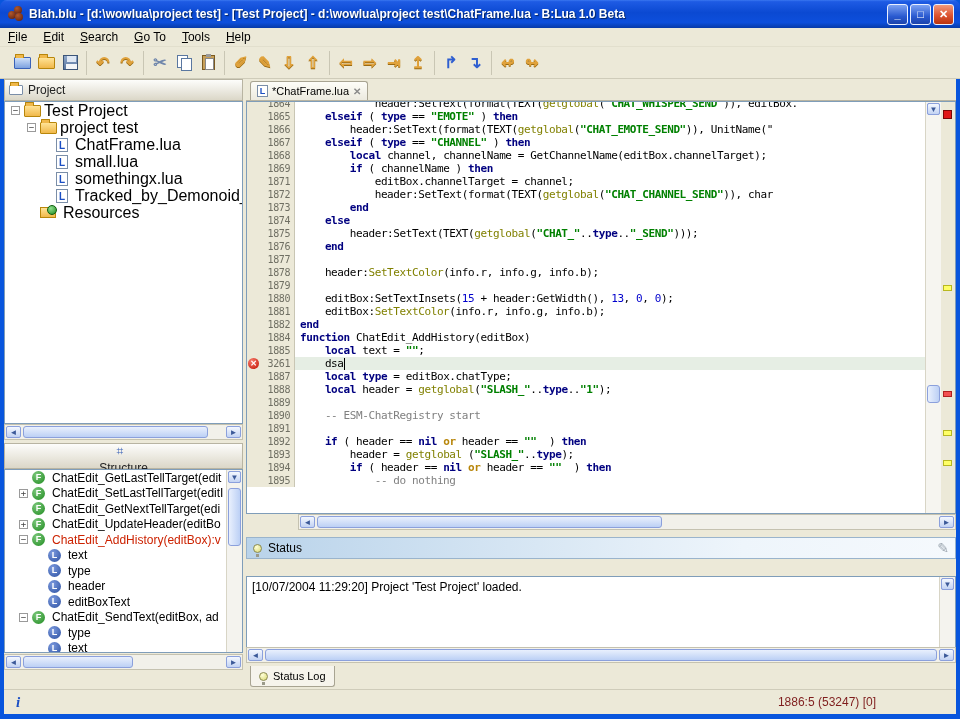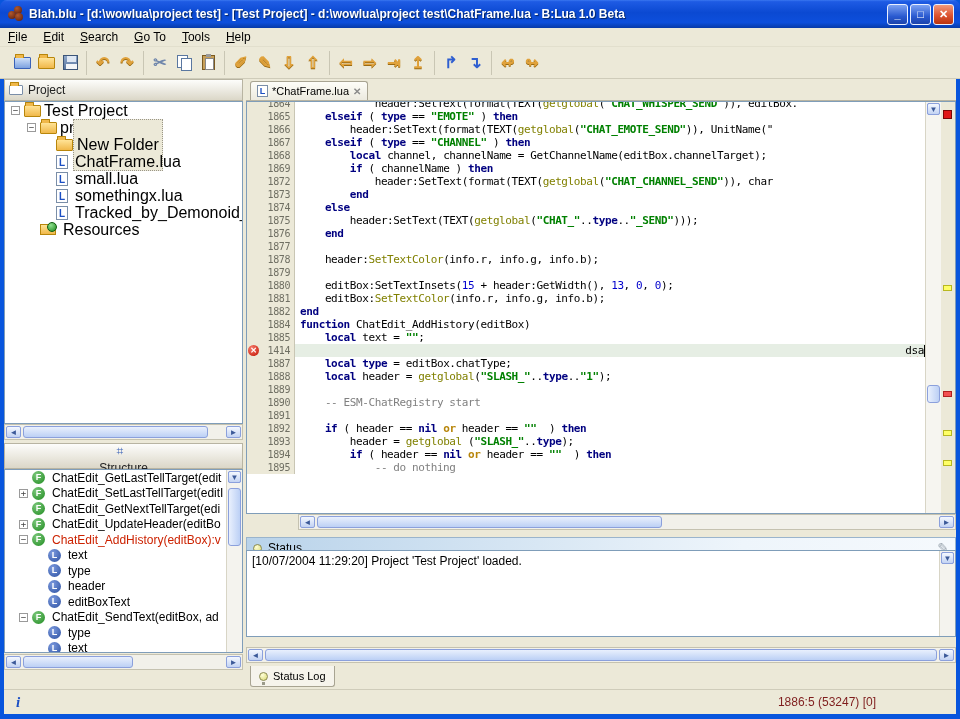--- a/index.html
+++ b/index.html
@@ -118,21 +118,21 @@
   .tab-close { color:#8a8a8a; font-size:10px; font-weight:bold; }
 
   .editor { position:absolute; left:0; top:22px; width:710px; height:413px; background:#fff; border:1px solid #7f9db9; overflow:hidden; }
   .code-scroll { position:absolute; left:0; top:0; right:30px; bottom:0; overflow:hidden; }
   .code-lines { margin-top:-5px; font-family:"DejaVu Sans Mono",monospace; font-size:11px; line-height:13px; letter-spacing:-0.4px; }
   .cl { display:flex; height:13px; white-space:pre; }
   .cl .margin { width:13px; flex:none; background:#ece9d8; position:relative; }
   .cl .lnum { width:35px; flex:none; background:#ece9d8; color:#6f6f63; text-align:right; padding-right:4px;
     font-size:10px; border-right:1px solid #c9c6b4; }
   .cl .ltext { padding-left:5px; flex:1; overflow:hidden; }
-  .cl.current .ltext { background:#e6eee4;text-align:right; }
+  .cl.current .ltext { background:#e6eee4; }
   .err-ico { position:absolute; left:1px; top:1px; width:11px; height:11px; border-radius:50%;
     background:radial-gradient(circle at 35% 30%,#f87c6c,#c01000); color:#fff; font-size:8px; font-weight:bold;
     text-align:center; line-height:11px; font-family:"Liberation Sans",sans-serif; }
   .s-k { color:#000080; font-weight:bold; }
   .s-s { color:#008000; font-weight:bold; }
   .s-f { color:#808000; }
   .s-o { color:#b8860b; font-weight:bold; }
   .s-n { color:#0000cc; }
   .s-c { color:#808080; }
   .s-e { color:#000; text-decoration:underline wavy #e02020 1px; text-underline-offset:2px; }
@@ -149,21 +149,21 @@
   .edit-hscroll .hscroll-inner { position:absolute; left:52px; top:0; right:0; height:16px; }
 
   
   .status-panel { position:absolute; left:0; top:458px; width:710px; height:152px; }
   .status-hdr { height:22px; background:linear-gradient(90deg,#b9d3ea,#eef5fb 70%,#f5f9fd);
     border:1px solid #9ab4cc; display:flex; align-items:center; gap:6px; padding:0 6px; font-size:12px; }
   .bulb { width:9px; height:9px; border-radius:50%; background:radial-gradient(circle at 35% 30%,#ffffd8,#d8d870);
     border:1px solid #8a8a50; position:relative; flex:none; }
   .bulb::after { content:""; position:absolute; left:2px; top:9px; width:3px; height:3px; background:#9a9a8a; }
   .pencil { margin-left:auto; color:#9aa4ae; font-size:14px; }
-  .status-body { position:absolute; left:0; top:13px; width:710px; height:87px; }
+  .status-body { position:absolute; left:0; top:39px; width:710px; height:87px; }
   .status-text { font-size:12px; padding:3px 5px; }
   .status-vscroll { right:0; top:0; height:85px; }
   .status-hscroll { position:absolute; left:0; top:110px; width:710px; }
   .status-tabbar { position:absolute; left:0; top:127px; width:710px; height:25px; display:flex; align-items:center; }
   .stab { height:21px; background:#f6f4ec; border:1px solid #a8a492; border-top:none; border-radius:0 0 3px 3px;
     display:flex; align-items:center; gap:5px; padding:0 8px; font-size:11px; margin-left:4px; }
 
   
   .statusbar { position:absolute; left:4px; top:689px; width:952px; height:25px; background:#ece9d8;
     border-top:1px solid #cfccba; display:flex; align-items:center; font-size:12px; }
@@ -285,25 +285,20 @@
     <div class="white-body project-body" id="project-tree">
         <div class="tree-row" style="padding-left: 6px;">
           <span class="exp">−</span>
           <span class="ic-folder-open"></span>
           <span class="t-label">Test Project</span>
         </div>
         <div class="tree-row" style="padding-left: 22px;">
           <span class="exp">−</span>
           <span class="ic-folder-open"></span>
           <span class="t-label">project test</span>
-        </div>
-        <div class="tree-row" style="padding-left: 38px;">
-          <span class="exp-spacer"></span>
-          <span class="ic-folder"></span>
-          <span class="t-label selected">New Folder</span>
         </div>
         <div class="tree-row" style="padding-left: 38px;">
           <span class="exp-spacer"></span>
           <span class="ic-lua">L</span>
           <span class="t-label">ChatFrame.lua</span>
         </div>
         <div class="tree-row" style="padding-left: 38px;">
           <span class="exp-spacer"></span>
           <span class="ic-lua">L</span>
           <span class="t-label">small.lua</span>
@@ -435,34 +430,35 @@
 
     <div class="editor">
       <div class="code-scroll">
         <div class="code-lines" id="code-lines">
             <div class="cl"><span class="margin"></span><span class="lnum">1864</span><span class="ltext"><span>            header:SetText(format(TEXT(</span><span class="s-f">getglobal</span><span>(</span><span class="s-s">"CHAT_WHISPER_SEND"</span><span>)), editBox.</span></span></div>
             <div class="cl"><span class="margin"></span><span class="lnum">1865</span><span class="ltext"><span>    </span><span class="s-k">elseif</span><span> ( </span><span class="s-k">type</span><span> == </span><span class="s-s">"EMOTE"</span><span> ) </span><span class="s-k">then</span></span></div>
             <div class="cl"><span class="margin"></span><span class="lnum">1866</span><span class="ltext"><span>        header:SetText(format(TEXT(</span><span class="s-f">getglobal</span><span>(</span><span class="s-s">"CHAT_EMOTE_SEND"</span><span>)), UnitName("</span></span></div>
             <div class="cl"><span class="margin"></span><span class="lnum">1867</span><span class="ltext"><span>    </span><span class="s-k">elseif</span><span> ( </span><span class="s-k">type</span><span> == </span><span class="s-s">"CHANNEL"</span><span> ) </span><span class="s-k">then</span></span></div>
             <div class="cl"><span class="margin"></span><span class="lnum">1868</span><span class="ltext"><span>        </span><span class="s-k">local</span><span> channel, channelName = GetChannelName(editBox.channelTarget);</span></span></div>
             <div class="cl"><span class="margin"></span><span class="lnum">1869</span><span class="ltext"><span>        </span><span class="s-k">if</span><span> ( channelName ) </span><span class="s-k">then</span></span></div>
+            <div class="cl"><span class="margin"></span><span class="lnum">1871</span><span class="ltext"><span>            editBox.channelTarget = channel;</span></span></div>
             <div class="cl"><span class="margin"></span><span class="lnum">1872</span><span class="ltext"><span>            header:SetText(format(TEXT(</span><span class="s-f">getglobal</span><span>(</span><span class="s-s">"CHAT_CHANNEL_SEND"</span><span>)), char</span></span></div>
             <div class="cl"><span class="margin"></span><span class="lnum">1873</span><span class="ltext"><span>        </span><span class="s-k">end</span></span></div>
             <div class="cl"><span class="margin"></span><span class="lnum">1874</span><span class="ltext"><span>    </span><span class="s-k">else</span></span></div>
             <div class="cl"><span class="margin"></span><span class="lnum">1875</span><span class="ltext"><span>        header:SetText(TEXT(</span><span class="s-f">getglobal</span><span>(</span><span class="s-s">"CHAT_"</span><span>..</span><span class="s-k">type</span><span>..</span><span class="s-s">"_SEND"</span><span>)));</span></span></div>
             <div class="cl"><span class="margin"></span><span class="lnum">1876</span><span class="ltext"><span>    </span><span class="s-k">end</span></span></div>
             <div class="cl"><span class="margin"></span><span class="lnum">1877</span><span class="ltext"></span></div>
             <div class="cl"><span class="margin"></span><span class="lnum">1878</span><span class="ltext"><span>    header:</span><span class="s-f">SetTextColor</span><span>(info.r, info.g, info.b);</span></span></div>
             <div class="cl"><span class="margin"></span><span class="lnum">1879</span><span class="ltext"></span></div>
             <div class="cl"><span class="margin"></span><span class="lnum">1880</span><span class="ltext"><span>    editBox:SetTextInsets(</span><span class="s-n">15</span><span> + header:GetWidth(), </span><span class="s-n">13</span><span>, </span><span class="s-n">0</span><span>, </span><span class="s-n">0</span><span>);</span></span></div>
             <div class="cl"><span class="margin"></span><span class="lnum">1881</span><span class="ltext"><span>    editBox:</span><span class="s-f">SetTextColor</span><span>(info.r, info.g, info.b);</span></span></div>
             <div class="cl"><span class="margin"></span><span class="lnum">1882</span><span class="ltext"><span class="s-k">end</span></span></div>
             <div class="cl"><span class="margin"></span><span class="lnum">1884</span><span class="ltext"><span class="s-k">function</span><span> ChatEdit_AddHistory(editBox)</span></span></div>
             <div class="cl"><span class="margin"></span><span class="lnum">1885</span><span class="ltext"><span>    </span><span class="s-k">local</span><span> text = </span><span class="s-s">""</span><span>;</span></span></div>
-            <div class="cl current"><span class="margin"><span class="err-ico">✕</span></span><span class="lnum">1414</span><span class="ltext"><span>    </span><span class="s-e">dsa</span><span class="caret"></span></span></div>
+            <div class="cl current"><span class="margin"><span class="err-ico">✕</span></span><span class="lnum">3261</span><span class="ltext"><span>    </span><span class="s-e">dsa</span><span class="caret"></span></span></div>
             <div class="cl"><span class="margin"></span><span class="lnum">1887</span><span class="ltext"><span>    </span><span class="s-k">local</span><span> </span><span class="s-k">type</span><span> = editBox.chatType;</span></span></div>
             <div class="cl"><span class="margin"></span><span class="lnum">1888</span><span class="ltext"><span>    </span><span class="s-k">local</span><span> header = </span><span class="s-f">getglobal</span><span>(</span><span class="s-s">"SLASH_"</span><span>..</span><span class="s-k">type</span><span>..</span><span class="s-s">"1"</span><span>);</span></span></div>
             <div class="cl"><span class="margin"></span><span class="lnum">1889</span><span class="ltext"></span></div>
             <div class="cl"><span class="margin"></span><span class="lnum">1890</span><span class="ltext"><span>    </span><span class="s-c">-- ESM-ChatRegistry start</span></span></div>
             <div class="cl"><span class="margin"></span><span class="lnum">1891</span><span class="ltext"></span></div>
             <div class="cl"><span class="margin"></span><span class="lnum">1892</span><span class="ltext"><span>    </span><span class="s-k">if</span><span> ( header == </span><span class="s-k">nil</span><span> </span><span class="s-o">or</span><span> header == </span><span class="s-s">""</span><span>  ) </span><span class="s-k">then</span></span></div>
             <div class="cl"><span class="margin"></span><span class="lnum">1893</span><span class="ltext"><span>        header = </span><span class="s-f">getglobal</span><span> (</span><span class="s-s">"SLASH_"</span><span>..</span><span class="s-k">type</span><span>);</span></span></div>
             <div class="cl"><span class="margin"></span><span class="lnum">1894</span><span class="ltext"><span>        </span><span class="s-k">if</span><span> ( header == </span><span class="s-k">nil</span><span> </span><span class="s-o">or</span><span> header == </span><span class="s-s">""</span><span>  ) </span><span class="s-k">then</span></span></div>
             <div class="cl"><span class="margin"></span><span class="lnum">1895</span><span class="ltext"><span>            </span><span class="s-c">-- do nothing</span></span></div>
           </div>

